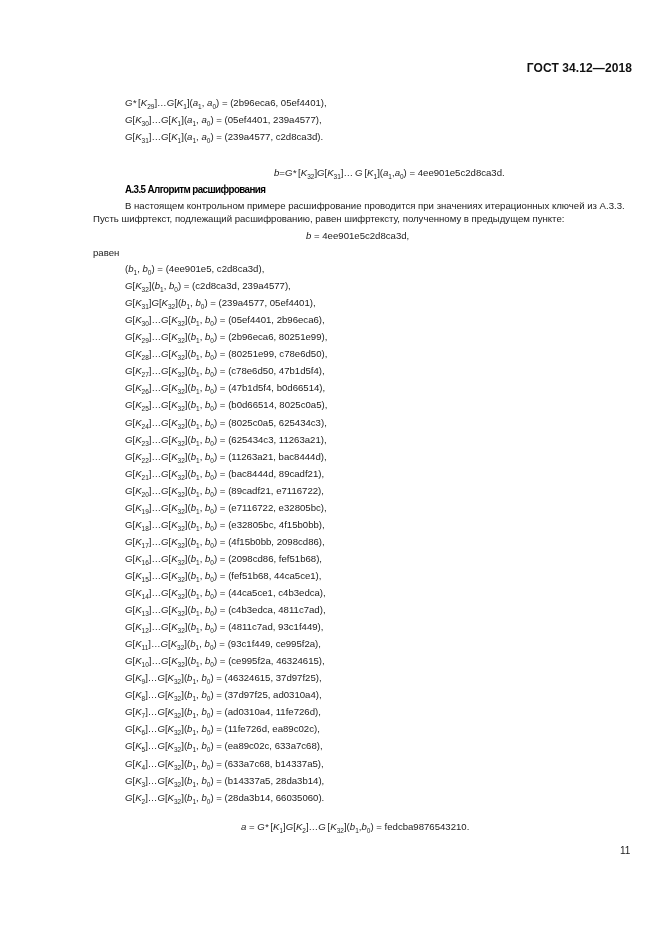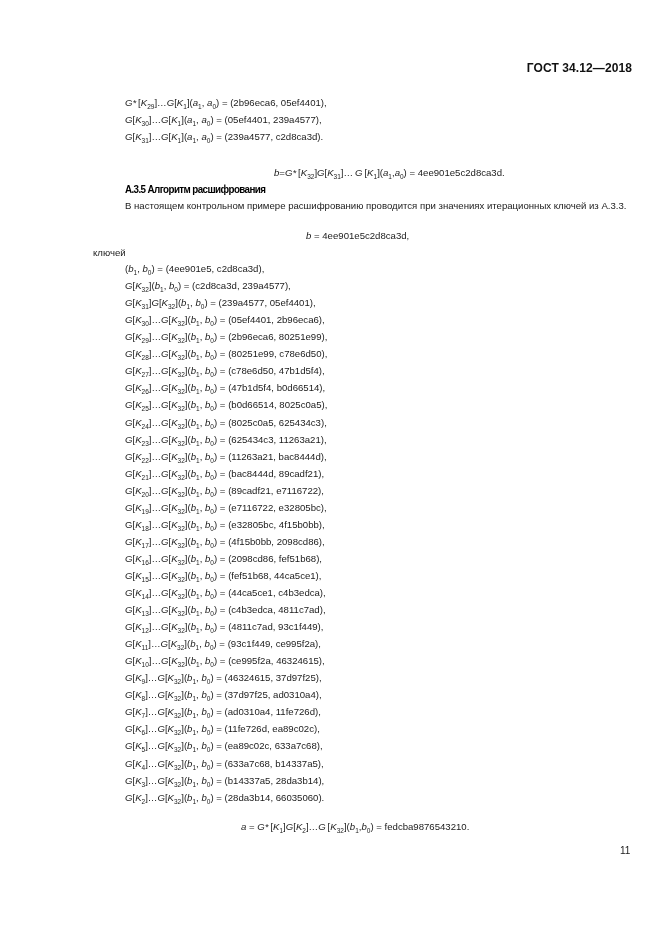--- a/index.html
+++ b/index.html
@@ -28,25 +28,26 @@
   </div>
   <div class="line" style="left:77px; top:131px;">
     <span class="it">G</span>[<span class="it">K</span><sub>31</sub>]…<span class="it">G</span>[<span class="it">K</span><sub>1</sub>](<span class="it">a</span><sub>1</sub>, <span class="it">a</span><sub>0</sub>) = <span>(239a4577, c2d8ca3d).</span>
   </div>
 
   <div class="line" style="left:226px; top:167px;">
     <span class="it">b</span>=<span class="it">G*</span> [<span class="it">K</span><sub>32</sub>]<span class="it">G</span>[<span class="it">K</span><sub>31</sub>]… <span class="it">G</span> [<span class="it">K</span><sub>1</sub>](<span class="it">a</span><sub>1</sub>,<span class="it">a</span><sub>0</sub>) <span>= 4ee901e5c2d8ca3d.</span>
   </div>
 
   <div class="section">А.3.5 Алгоритм расшифрования</div>
-  <div class="line" style="left:77px; top:200px;">В настоящем контрольном примере расшифрованию проводится при значениях итерационных ключей из А.3.3.</div>
+  <div class="line" style="left:77px; top:200px;">В настоящем контрольном примере расшифрование проводится при значениях итерационных ключей из А.3.3.</div>
+  <div class="line" style="left:45px; top:213px;">Пусть шифртекст, подлежащий расшифрованию, равен шифртексту, полученному в предыдущем пункте:</div>
   <div class="line" style="left:258px; top:230px;text-align:center;">
     <span class="it">b</span> <span>= 4ee901e5c2d8ca3d,</span>
   </div>
-  <div class="line" style="left:45px; top:247px;">ключей</div>
+  <div class="line" style="left:45px; top:247px;">равен</div>
 
   <div id="steps">
       <div class="line" style="left: 77px; top: 263px;">(<span class="it">b</span><sub>1</sub>, <span class="it">b</span><sub>0</sub>) = <span>(4ee901e5, c2d8ca3d),</span></div>
       <div class="line" style="left: 77px; top: 280.1px;"><span class="it">G</span>[<span class="it">K</span><sub>32</sub>](<span class="it">b</span><sub>1</sub>, <span class="it">b</span><sub>0</sub>) = <span>(c2d8ca3d, 239a4577),</span></div>
       <div class="line" style="left: 77px; top: 297.1px;"><span class="it">G</span>[<span class="it">K</span><sub>31</sub>]<span class="it">G</span>[<span class="it">K</span><sub>32</sub>](<span class="it">b</span><sub>1</sub>, <span class="it">b</span><sub>0</sub>) = <span>(239a4577, 05ef4401),</span></div>
       <div class="line" style="left: 77px; top: 314.1px;"><span class="it">G</span>[<span class="it">K</span><sub>30</sub>]…<span class="it">G</span>[<span class="it">K</span><sub>32</sub>](<span class="it">b</span><sub>1</sub>, <span class="it">b</span><sub>0</sub>) = <span>(05ef4401, 2b96eca6),</span></div>
       <div class="line" style="left: 77px; top: 331.2px;"><span class="it">G</span>[<span class="it">K</span><sub>29</sub>]…<span class="it">G</span>[<span class="it">K</span><sub>32</sub>](<span class="it">b</span><sub>1</sub>, <span class="it">b</span><sub>0</sub>) = <span>(2b96eca6, 80251e99),</span></div>
       <div class="line" style="left: 77px; top: 348.3px;"><span class="it">G</span>[<span class="it">K</span><sub>28</sub>]…<span class="it">G</span>[<span class="it">K</span><sub>32</sub>](<span class="it">b</span><sub>1</sub>, <span class="it">b</span><sub>0</sub>) = <span>(80251e99, c78e6d50),</span></div>
       <div class="line" style="left: 77px; top: 365.3px;"><span class="it">G</span>[<span class="it">K</span><sub>27</sub>]…<span class="it">G</span>[<span class="it">K</span><sub>32</sub>](<span class="it">b</span><sub>1</sub>, <span class="it">b</span><sub>0</sub>) = <span>(c78e6d50, 47b1d5f4),</span></div>
       <div class="line" style="left: 77px; top: 382.4px;"><span class="it">G</span>[<span class="it">K</span><sub>26</sub>]…<span class="it">G</span>[<span class="it">K</span><sub>32</sub>](<span class="it">b</span><sub>1</sub>, <span class="it">b</span><sub>0</sub>) = <span>(47b1d5f4, b0d66514),</span></div>

